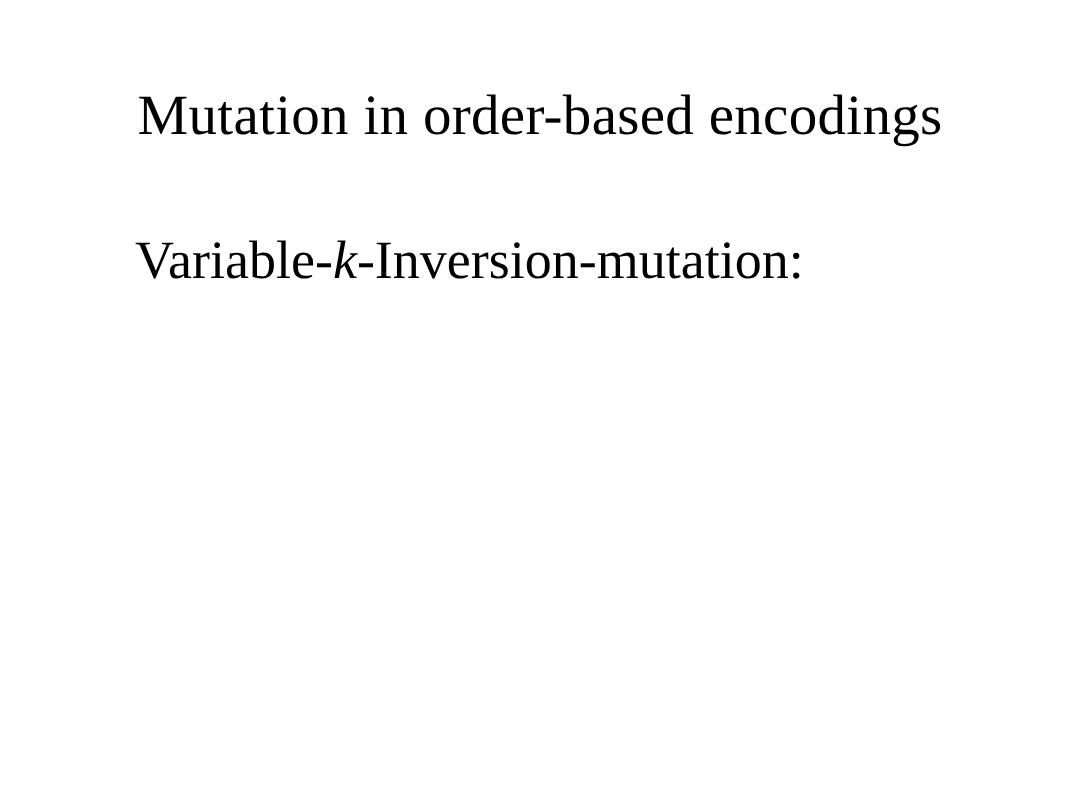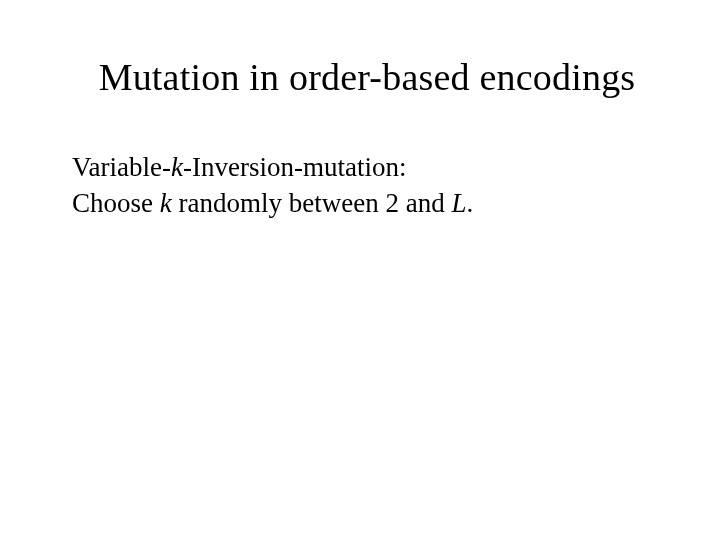--- a/index.html
+++ b/index.html
@@ -11,48 +11,46 @@
       width: 720px;
       height: 540px;
       background: #ffffff;
       font-family: "Times New Roman", Times, serif;
       color: #000000;
       overflow: hidden;
     }
     .slide {
       width: 100%;
       height: 100%;
-      padding: 40px 50px 50px 64px;
+      padding: 40px 50px 50px 50px;
     }
     .title {
       font-size: 38px;
       font-weight: normal;
       text-align: center;
       margin-top: 15px;
       margin-bottom: 50px;
       letter-spacing: 0.2px;
     }
     .body-text {
-      font-size: 27px;
+      font-size: 36px;
       line-height: 1.35;
       padding-left: 8px;
+      margin-left: 32px;
     }
     .body-text p {
       margin: 0;
     }
     .italic {
       font-style: italic;
     }
   </style>
 </head>
 <body>
 
 <div class="slide">
   <h1 class="title">Mutation in order-based encodings</h1>
   <div class="body-text">
     <p>
       <span>Variable-</span><span class="italic">k</span><span>-Inversion-mutation:</span>
     </p>
-    <p>
-      <span>Choose </span><span class="italic">k</span><span> randomly between 2 and </span><span class="italic">L</span><span>.</span>
-    </p>
   </div>
 </div>
 
 </body></html>

